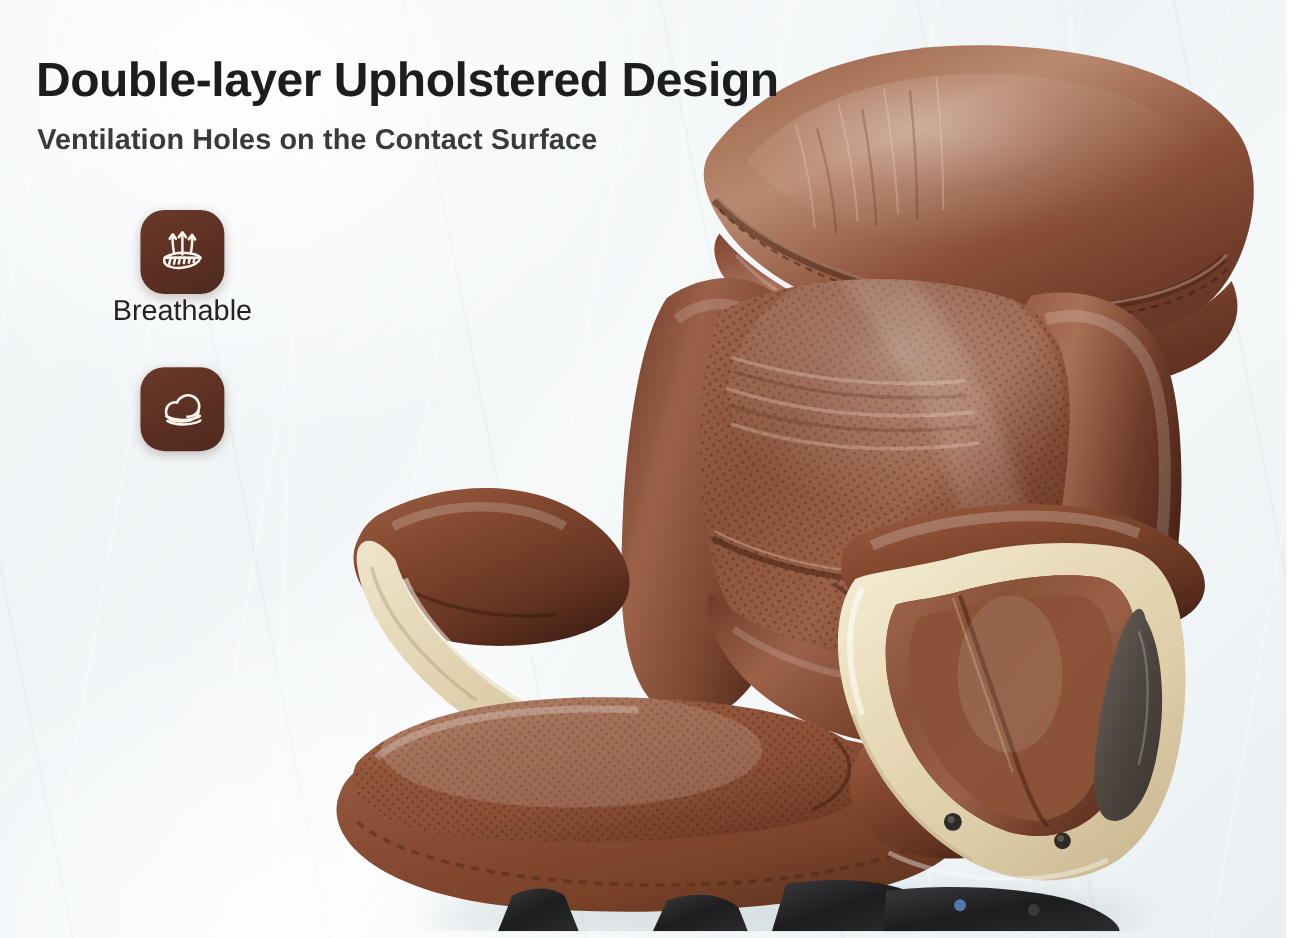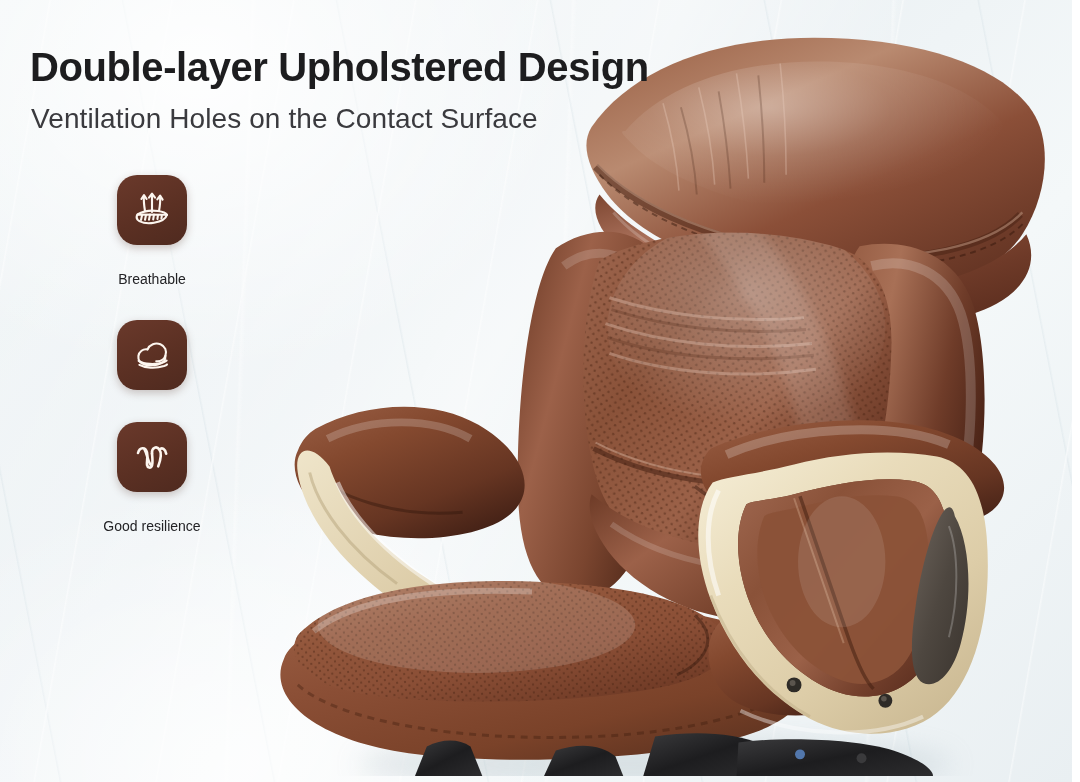--- a/index.html
+++ b/index.html
@@ -53,43 +53,43 @@
   
   .headline {
     position:absolute; left:30px; top:45px;
     font-size:40px; font-weight:bold;
     letter-spacing:-.4px;
     color:#1d1d1f; white-space:nowrap;
     z-index:8;
   }
   .subhead {
     position:absolute; left:31px; top:103px;
-    font-size:28px; font-weight:400;
+    font-size:24px; font-weight:700;
     letter-spacing:.1px;
     color:#3a3a3e; white-space:nowrap;
     z-index:8;
   }
 
   
   .features { position:absolute; left:32px; top:175px; width:240px; z-index:8; }
   .feature { width:240px; text-align:center; }
   .feature + .feature { margin-top:32px; }
 
   .tile {
     width:70px; height:70px; margin:0 auto;
     border-radius:20px;
     background:linear-gradient(155deg,#6a392b 0%,#5b3023 55%,#4f2a1f 100%);
     box-shadow:0 3px 9px rgba(72,38,26,.26);
     display:flex; align-items:center; justify-content:center;
   }
   .tile svg { display:block; }
 
   .feature-label {
-    margin-top:26px;
-    font-size:14px; font-weight:500;
+    margin-top:0;
+    font-size:24px; font-weight:500;
     line-height:1.22;
     color:#232326;
     white-space:pre-line;
   }
 
   
   .chair { position:absolute; inset:0; z-index:4; pointer-events:none; }
 </style>
 </head>
 <body>
@@ -451,28 +451,15 @@
 
           <path d="M17.5 16.4 C13 15.6 9 18.6 8.4 23 C7.8 27.2 10.6 30.9 14.8 31.6
                    C18 32.2 24 32.4 28 31.4 C32.6 30.2 35.8 27 35.4 22.8"></path>
 
           <path d="M8.6 27.8 C14 31.2 24.6 32.2 33.6 29.2 C35 28.7 36 28.2 36.6 27.6"></path>
           <path d="M9.4 31.8 C15 35 25.4 35.8 34 33 C35.4 32.5 36.4 32 37 31.4"></path>
         </svg>
       </div>
     </div>
 
-    <div class="feature">
-      <div class="tile">
-        <svg width="44" height="44" viewBox="0 0 44 44" fill="none" stroke="#fdf6ef" stroke-width="2.6" stroke-linecap="round" stroke-linejoin="round">
-
-          <path d="M8 18 C9.6 12 15.4 11.4 17 17.4 C18.6 23.4 14.6 31.6 19.2 32.6
-                   C23.4 33.5 22.6 24.4 22 18.6"></path>
-          <path d="M22 18.6 C21.4 12.6 26.6 10.6 29.4 14.6 C32 18.4 30.4 25.6 28.2 31.4"></path>
-          <path d="M14.6 14.6 C16.8 18.4 17.4 25 20.4 29.6"></path>
-          <path d="M36.2 18.8 C35.4 14 32 11.8 29.4 14.6"></path>
-        </svg>
-      </div>
-      <div class="feature-label">Good resilience</div>
-    </div>
 
   </div>
 </div>
 
 </body></html>

